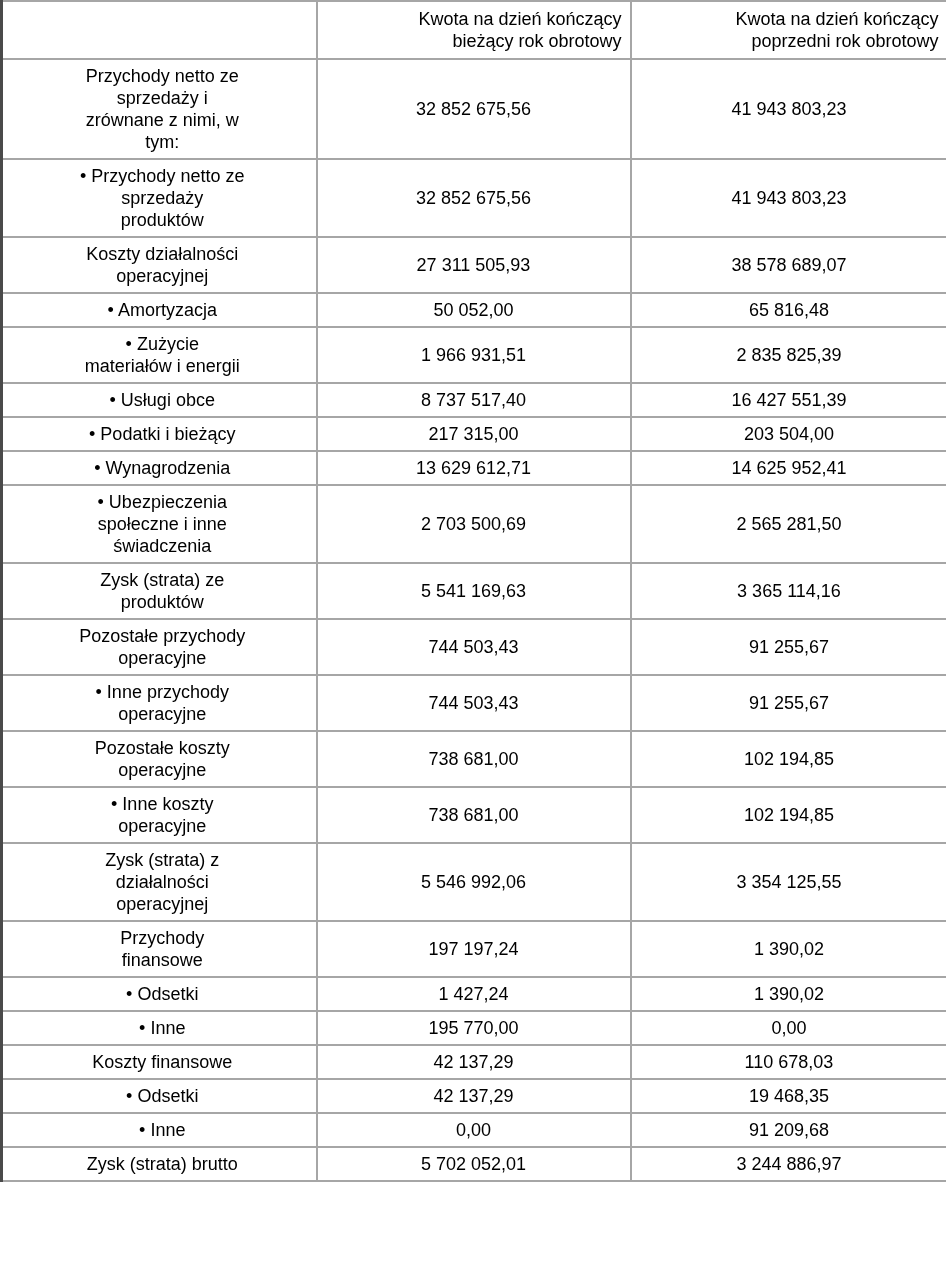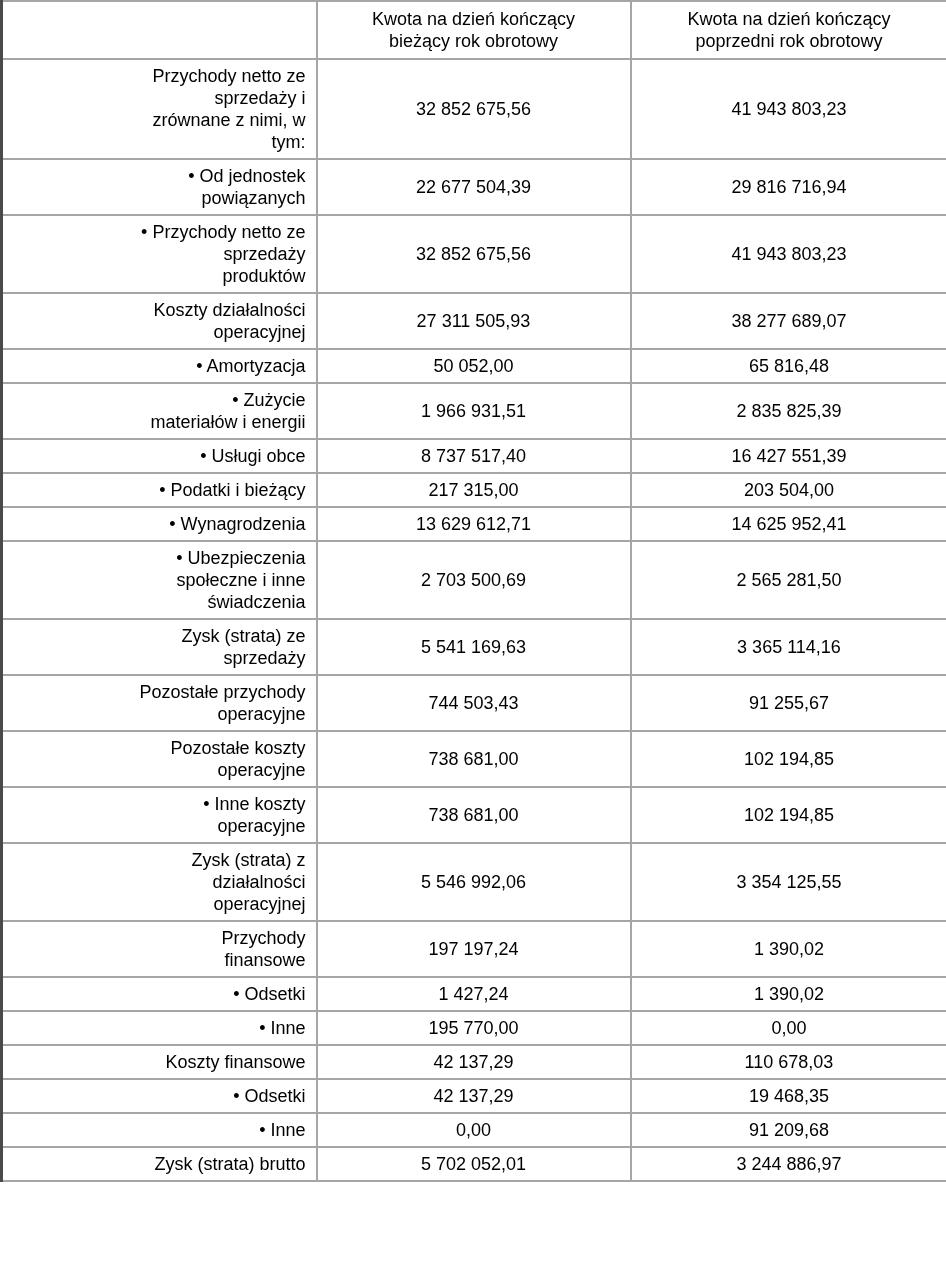--- a/index.html
+++ b/index.html
@@ -26,26 +26,26 @@
     vertical-align: middle;
     overflow: hidden;
     word-wrap: break-word;
   }
   
   table.fin-table tr > *:first-child {
     border-left: 3px solid #4a4a4a;
   }
   table.fin-table th {
     font-weight: normal;
-    text-align: center;
+    text-align: right;
     padding: 6px 8px;
     white-space: pre-line;
   }
   td.cell-label {
-    text-align: right;
+    text-align: center;
     padding: 5px 10px 5px 16px;
     white-space: pre-line;
   }
   td.cell-value {
     text-align: center;
     padding: 5px 8px;
     white-space: nowrap;
     border-radius: 24px;
   }
 </style>
@@ -70,40 +70,34 @@
   <tbody id="table-body">
   <tr>
     <td class="cell-label">Przychody netto ze
 sprzedaży i
 zrównane z nimi, w
 tym:</td>
     <td class="cell-value">32 852 675,56</td>
     <td class="cell-value">41 943 803,23</td>
   </tr>
 
-  <tr>
-    <td class="cell-label">• Od jednostek
-powiązanych</td>
-    <td class="cell-value">22 677 504,39</td>
-    <td class="cell-value">29 816 716,94</td>
-  </tr>
 
   <tr>
     <td class="cell-label">• Przychody netto ze
 sprzedaży
 produktów</td>
     <td class="cell-value">32 852 675,56</td>
     <td class="cell-value">41 943 803,23</td>
   </tr>
 
   <tr>
     <td class="cell-label">Koszty działalności
 operacyjnej</td>
     <td class="cell-value">27 311 505,93</td>
-    <td class="cell-value">38 277 689,07</td>
+    <td class="cell-value">38 578 689,07</td>
   </tr>
 
   <tr>
     <td class="cell-label">• Amortyzacja</td>
     <td class="cell-value">50 052,00</td>
     <td class="cell-value">65 816,48</td>
   </tr>
 
   <tr>
     <td class="cell-label">• Zużycie
@@ -134,32 +128,38 @@
     <td class="cell-label">• Ubezpieczenia
 społeczne i inne
 świadczenia</td>
     <td class="cell-value">2 703 500,69</td>
     <td class="cell-value">2 565 281,50</td>
   </tr>
 
 
   <tr>
     <td class="cell-label">Zysk (strata) ze
-sprzedaży</td>
+produktów</td>
     <td class="cell-value">5 541 169,63</td>
     <td class="cell-value">3 365 114,16</td>
   </tr>
 
   <tr>
     <td class="cell-label">Pozostałe przychody
 operacyjne</td>
     <td class="cell-value">744 503,43</td>
     <td class="cell-value">91 255,67</td>
   </tr>
 
+  <tr>
+    <td class="cell-label">• Inne przychody
+operacyjne</td>
+    <td class="cell-value">744 503,43</td>
+    <td class="cell-value">91 255,67</td>
+  </tr>
 
   <tr>
     <td class="cell-label">Pozostałe koszty
 operacyjne</td>
     <td class="cell-value">738 681,00</td>
     <td class="cell-value">102 194,85</td>
   </tr>
 
   <tr>
     <td class="cell-label">• Inne koszty

